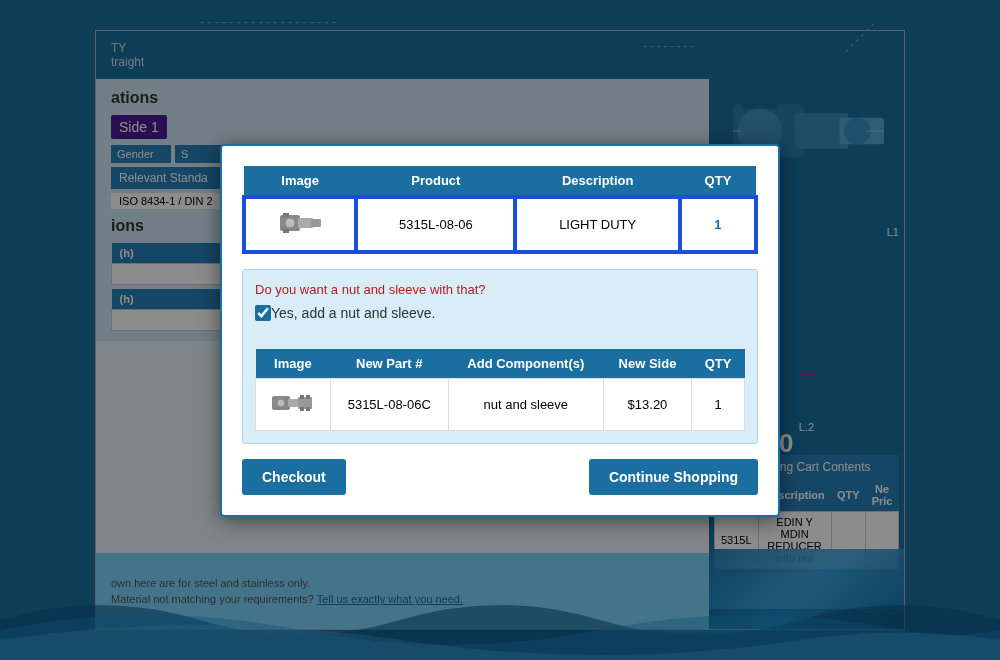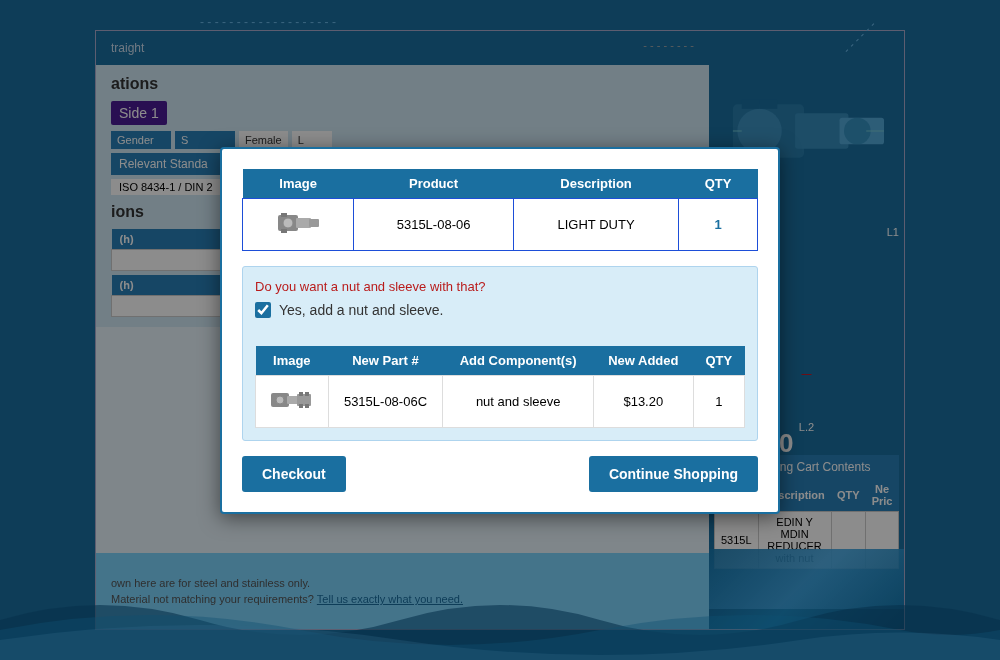--- a/index.html
+++ b/index.html
@@ -143,21 +143,21 @@
       color: white;
       padding: 7px 10px;
       text-align: center;
       font-size: 13px;
       font-weight: bold;
     }
 
     .product-table td {
       padding: 8px 10px;
       text-align: center;
-      border: 1px solid #1d4ed8;
+      border: 4px solid #1d4ed8;
       font-size: 13px;
     }
 
     .product-table tbody tr {
       background: white;
     }
 
     
     .upsell-section {
       background: #d8edf8;
@@ -169,21 +169,20 @@
 
     .upsell-question {
       font-size: 13px;
       color: #b91c1c;
       margin-bottom: 8px;
     }
 
     .upsell-checkbox-row {
       display: flex;
       align-items: center;
-      gap: 8px;
       margin-bottom: 28px;
     }
 
     .upsell-checkbox {
       width: 16px;
       height: 16px;
       accent-color: #1a6fa0;
     }
 
     .upsell-label {
@@ -306,20 +305,21 @@
       font-size: 12px;
       margin-bottom: 4px;
     }
   </style>
 </head>
 <body>
 
 <div class="bg-page">
 
   <div class="bg-header">
+    <p>TY</p>
     <p>traight</p>
   </div>
 
   <div class="bg-content">
     <div class="bg-section-title">ations</div>
 
     <div style="display:flex; gap:8px; margin-bottom:6px;">
       <div class="spec-box">Side 1</div>
     </div>
 
@@ -499,21 +499,21 @@
         <input type="checkbox" checked="" class="upsell-checkbox" style="">
         <label class="upsell-label">Yes, add a nut and sleeve.</label>
       </div>
 
       <table class="component-table">
         <thead>
           <tr>
             <th>Image</th>
             <th>New Part #</th>
             <th>Add Component(s)</th>
-            <th>New Added</th>
+            <th>New Side</th>
             <th>QTY</th>
           </tr>
         </thead>
         <tbody>
           <tr>
             <td>
               
               <svg width="45" height="32" viewBox="0 0 45 32">
                 <rect x="2" y="9" width="18" height="14" fill="#888" rx="2"></rect>
                 <rect x="18" y="12" width="12" height="8" fill="#aaa" rx="1"></rect>

